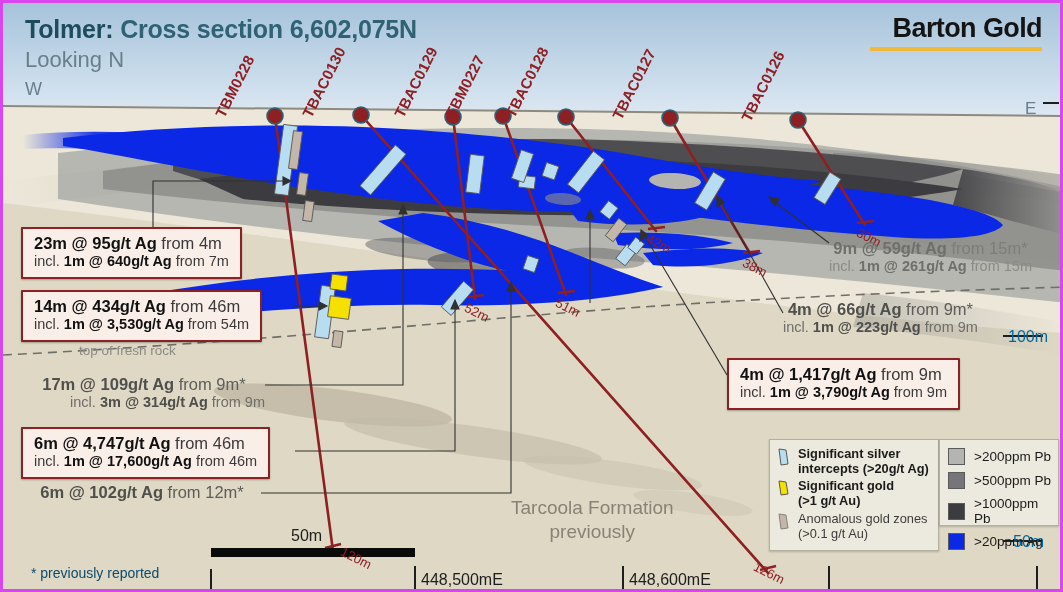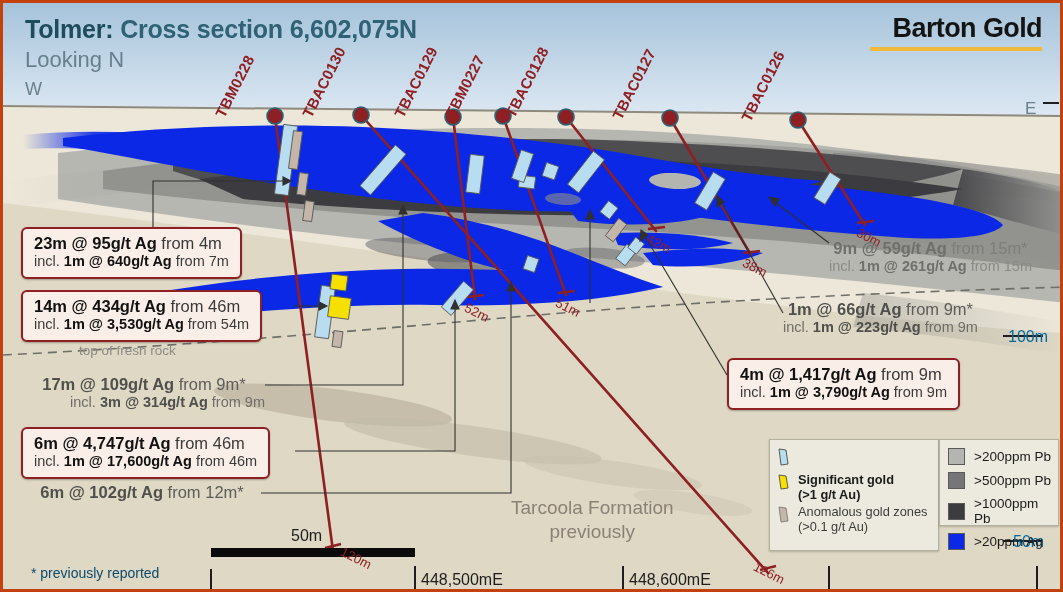--- a/index.html
+++ b/index.html
@@ -1,19 +1,19 @@
 <!DOCTYPE html>
 <html><head>
 <meta charset="utf-8">
 <style>
   html,body{margin:0;padding:0;background:#fff;}
   #root{
     position:relative;width:1063px;height:592px;overflow:hidden;
     font-family:"Liberation Sans",sans-serif;
-    border:3px solid #c2410c;box-sizing:border-box;background:#ded8c4;
+    border:3px solid #d946ef;box-sizing:border-box;background:#ded8c4;
   }
   #svgbase{position:absolute;left:0;top:0;width:1063px;height:592px;}
 
   
   .abs{position:absolute;}
 
   .title-main{
     left:22px;top:12px;font-size:25px;font-weight:bold;color:#2e6274;
     letter-spacing:-0.2px;white-space:nowrap;
   }
@@ -25,21 +25,21 @@
   .logo{
     right:18px;top:10px;font-size:27px;font-weight:bold;color:#141414;
     letter-spacing:-0.6px;white-space:nowrap;text-align:right;
   }
   .logo-underline{
     position:absolute;right:18px;top:44px;width:172px;height:4px;background:#f0b939;
   }
 
   
   .callout{
-    box-sizing:border-box;border:2.4px solid #8e1f23;border-radius:6px;
+    box-sizing:border-box;border:2.4px solid #8e1f23;border-radius:1px;
     background:#faeee9;padding:5px 11px 6px 11px;
     box-shadow:0 1px 2px rgba(0,0,0,.28);
   }
   .callout .l1{font-size:16.5px;color:#2b2b2b;white-space:nowrap;line-height:1.18;}
   .callout .l2{font-size:14.5px;color:#2b2b2b;white-space:nowrap;line-height:1.2;}
   .callout b{font-weight:bold;color:#111;}
   .callout .lite{font-weight:normal;color:#3a3a3a;}
 
   
   .plain .l1{font-size:16.5px;color:#7d7d79;white-space:nowrap;line-height:1.18;text-align:center;}
@@ -372,21 +372,21 @@
   <div class="abs plain dark tright" style="left:20px;top:480px;width:238px;">
     <div class="l1"><b>6m @ 102g/t Ag</b><span class="lite"> from 12m*</span></div>
   </div>
 
   <div class="abs plain" style="left:826px;top:236px;">
     <div class="l1"><b>9m @ 59g/t Ag</b><span class="lite"> from 15m*</span></div>
     <div class="l2"><span class="lite">incl. </span><b>1m @ 261g/t Ag</b><span class="lite"> from 15m</span></div>
   </div>
 
   <div class="abs plain dark" style="left:780px;top:297px;">
-    <div class="l1"><b>1m @ 66g/t Ag</b><span class="lite"> from 9m*</span></div>
+    <div class="l1"><b>4m @ 66g/t Ag</b><span class="lite"> from 9m*</span></div>
     <div class="l2"><span class="lite">incl. </span><b>1m @ 223g/t Ag</b><span class="lite"> from 9m</span></div>
   </div>
 
   <div class="abs callout" style="left:724px;top:355px;">
     <div class="l1"><b>4m @ 1,417g/t Ag</b><span class="lite"> from 9m</span></div>
     <div class="l2"><span class="lite">incl. </span><b>1m @ 3,790g/t Ag</b><span class="lite"> from 9m</span></div>
   </div>
 
   <div class="abs topfresh" style="left:76px;top:340px;">top of fresh rock</div>
 
@@ -405,20 +405,24 @@
   <div class="abs easting" style="left:626px;top:568px;">448,600mE</div>
 
   <div class="abs legendbox" style="left:766px;top:436px;width:170px;height:112px;padding:7px 6px 6px 7px;">
 
     <div class="leg-row">
       <span class="leg-sym">
         <svg width="13" height="18" viewBox="0 0 13 18">
             <polygon points="2,1 9,2 11,16 4,17" fill="#b8dcf0" stroke="#4a4a4a" stroke-width="0.9"></polygon>
           </svg>
       </span>
+      <span class="leg-txt">
+        <span>Significant silver</span><br>
+        <span>intercepts (&gt;20g/t Ag)</span>
+      </span>
     </div>
 
     <div class="leg-row">
       <span class="leg-sym">
         <svg width="13" height="18" viewBox="0 0 13 18">
             <polygon points="2,1 9,2 11,14 4,15" fill="#f5e000" stroke="#4a4a4a" stroke-width="0.9"></polygon>
           </svg>
       </span>
       <span class="leg-txt">
         <span>Significant gold</span><br>

